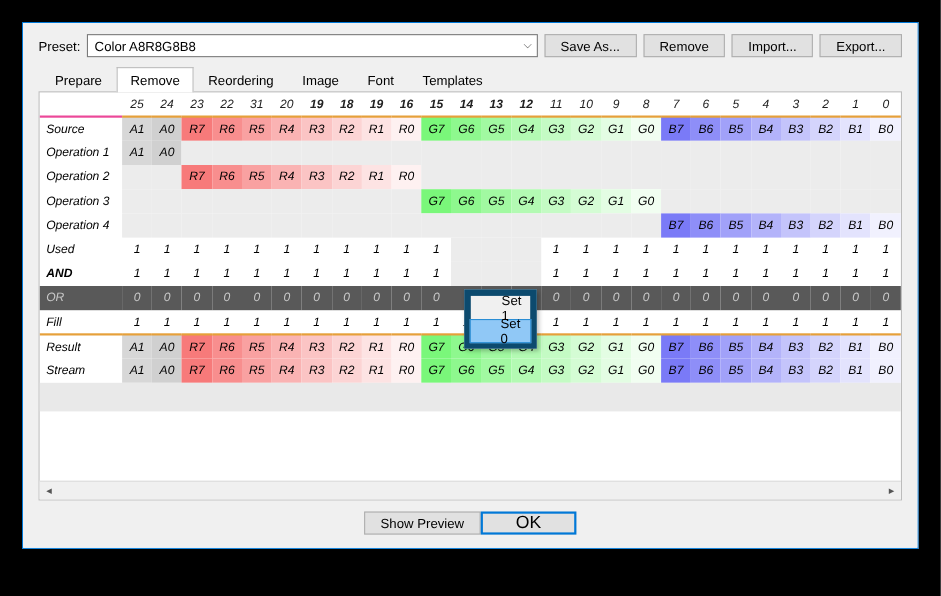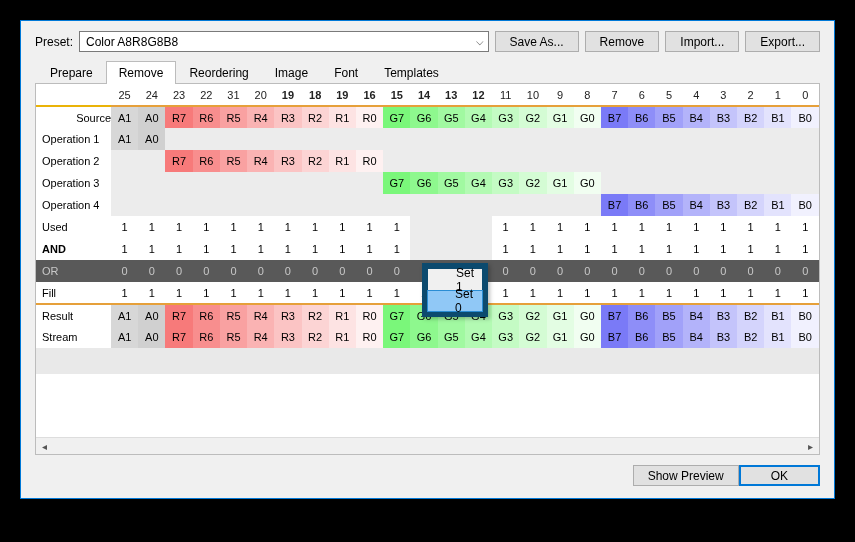--- a/index.html
+++ b/index.html
@@ -17,32 +17,32 @@
   .preset-select { flex: 1; height: 21px; border: 1px solid #7a7a7a; background: #fff; display: flex; align-items: center; justify-content: space-between; padding: 0 4px 0 6px; font-size: 12px; cursor: pointer; max-width: 422px; }
   .preset-select .chev { font-size: 10px; color: #555; }
   .btn-flat { height: 21px; padding: 0 14px; border: 1px solid #adadad; background: #e1e1e1; font-size: 12px; cursor: pointer; display: inline-flex; align-items: center; }
 
   .tabs { display: flex; align-items: flex-end; padding-left: 2px; }
   .tab { padding: 4px 12px; border: 1px solid transparent; border-bottom: none; font-size: 12px; cursor: pointer; position: relative; top: 1px; }
   .tab.active { background: #fff; border-color: #bcbcbc; z-index: 2; }
 
   .panel { border: 1px solid #bcbcbc; background: #fff; flex: 1; display: flex; flex-direction: column; min-height: 0; }
   .grid-wrap { flex: 1; overflow: hidden; position: relative; }
-  table { border-collapse: collapse; width: 100%; table-layout: fixed; }
+  table { border-collapse: collapse; width: 100%; table-layout: fixed; font-style: italic; }
   th, td { font-size: 11px; text-align: center; height: 22px; border: 0; padding:0; }
   th.rowhead, td.rowhead { text-align: left; padding-left: 6px; width: 75px; font-weight: normal; }
   thead th { font-weight: normal; color: #222; }
   thead th.bold { font-weight: 700; }
   td.rowhead.bold { font-weight: 700; }
 
   .scroll-x { height: 17px; border-top: 1px solid #ddd; display: flex; align-items: center; justify-content: space-between; background: #f0f0f0; }
   .scroll-x .arrow { width: 17px; height: 17px; display: flex; align-items: center; justify-content: center; font-size: 10px; color: #555; cursor: pointer; }
 
-  .footer { display: flex; justify-content: flex-end; align-items: center; margin-top: 10px; }
-  .ok-btn { height: 21px; padding: 0 30px; border: 2px solid #0078d7; background: #e1e1e1; font-size: 12px; cursor: pointer; }
+  .footer { display: flex; justify-content: center; align-items: center; margin-top: 10px; }
+  .ok-btn { height: 21px; padding: 0 30px; border: 2px solid #0078d7; background: #e1e1e1; font-size: 16px; cursor: pointer; }
 
   
   .ctx { position: absolute; left: 422px; top: 263px; width: 66px; background: #f0f0f0; border: 6px solid #0c4a6e; box-shadow: 2px 2px 4px rgba(0,0,0,.25); z-index: 50; }
   .ctx .item { height: 22px; display: flex; align-items: center; padding-left: 28px; font-size: 12px; cursor: pointer; }
   .ctx .item.hover { background: #90c8f6; border: 1px solid #2a8dd4; margin: -1px; padding-left: 27px; height: 22px; }
 </style>
 </head>
 <body>
 
 <div class="window">
@@ -98,21 +98,21 @@
                 <th class="">5</th>
                 <th class="">4</th>
                 <th class="">3</th>
                 <th class="">2</th>
                 <th class="">1</th>
                 <th class="">0</th>
               </tr>
             </thead>
             <tbody>
               <tr>
-                <td class="rowhead" style="border-top:2px solid #eab308;text-align:right;">Source</td>
+                <td class="rowhead" style="border-top:2px solid #ec4899;">Source</td>
                 <td style="border-top:2px solid #e6a03a;background:#d7d7d7;">A1</td>
                 <td style="border-top:2px solid #e6a03a;background:#d0d0d0;">A0</td>
                 <td style="border-top:2px solid #e6a03a;background:#f77a7a;">R7</td>
                 <td style="border-top:2px solid #e6a03a;background:#f88e8e;">R6</td>
                 <td style="border-top:2px solid #e6a03a;background:#f9a1a1;">R5</td>
                 <td style="border-top:2px solid #e6a03a;background:#fab3b3;">R4</td>
                 <td style="border-top:2px solid #e6a03a;background:#fbc4c4;">R3</td>
                 <td style="border-top:2px solid #e6a03a;background:#fcd4d4;">R2</td>
                 <td style="border-top:2px solid #e6a03a;background:#fde3e3;">R1</td>
                 <td style="border-top:2px solid #e6a03a;background:#fef1f1;">R0</td>

